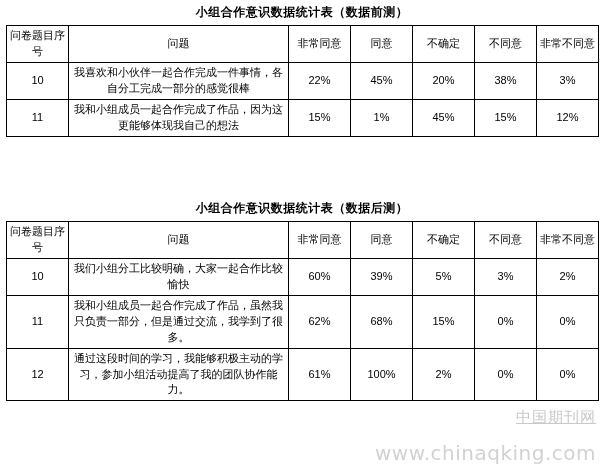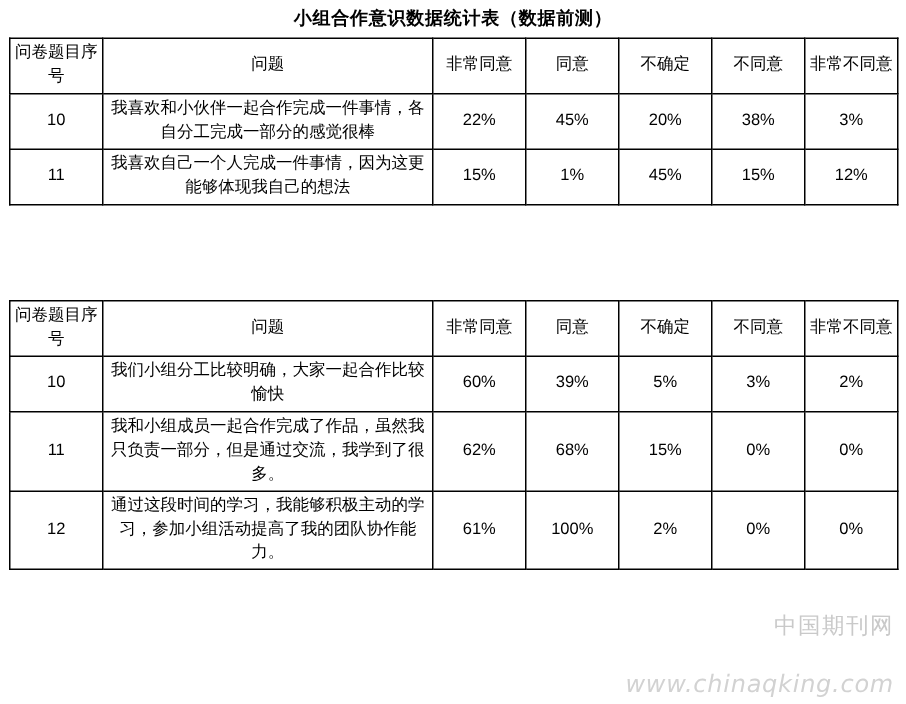--- a/index.html
+++ b/index.html
@@ -71,31 +71,31 @@
 
   .watermark-text {
     position: absolute;
     right: 8px;
     bottom: 42px;
     font-size: 15px;
     color: #c9c9c9;
     font-family: "DejaVu Sans", sans-serif;
     letter-spacing: 1px;
     pointer-events: none;
+    text-decoration: underline;
   }
   .watermark-url {
     position: absolute;
     right: 8px;
     bottom: 4px;
-    font-size: 16px;
+    font-size: 20px;
     color: #d2d2d2;
     font-family: "DejaVu Sans", sans-serif;
     letter-spacing: 0.5px;
     pointer-events: none;
-    font-style: italic;
   }
 </style>
 </head>
 <body>
 
 <div class="page">
 
   <div class="table-block" id="block-pre">
     <div class="tbl-title">小组合作意识数据统计表（数据前测）</div>
     <table class="stat">
@@ -124,32 +124,33 @@
           <td>10</td>
           <td class="q-text">我喜欢和小伙伴一起合作完成一件事情，各自分工完成一部分的感觉很棒</td>
           <td>22%</td>
           <td>45%</td>
           <td>20%</td>
           <td>38%</td>
           <td>3%</td>
         </tr>
         <tr>
           <td>11</td>
-          <td class="q-text">我喜欢自己一个人完成一件事情，因为这更能够体现我自己的想法</td>
+          <td class="q-text">我和小组成员一起合作完成了作品，因为这更能够体现我自己的想法</td>
           <td>15%</td>
           <td>1%</td>
           <td>45%</td>
           <td>15%</td>
           <td>12%</td>
         </tr>
       </tbody>
     </table>
   </div>
 
   <div class="table-block" id="block-post">
+    <div class="tbl-title">小组合作意识数据统计表（数据后测）</div>
     <table class="stat">
       <colgroup>
         <col class="col-no">
           <col class="col-q">
           <col class="col-v">
           <col class="col-v">
           <col class="col-v">
           <col class="col-v">
           <col class="col-v">
       </colgroup>

